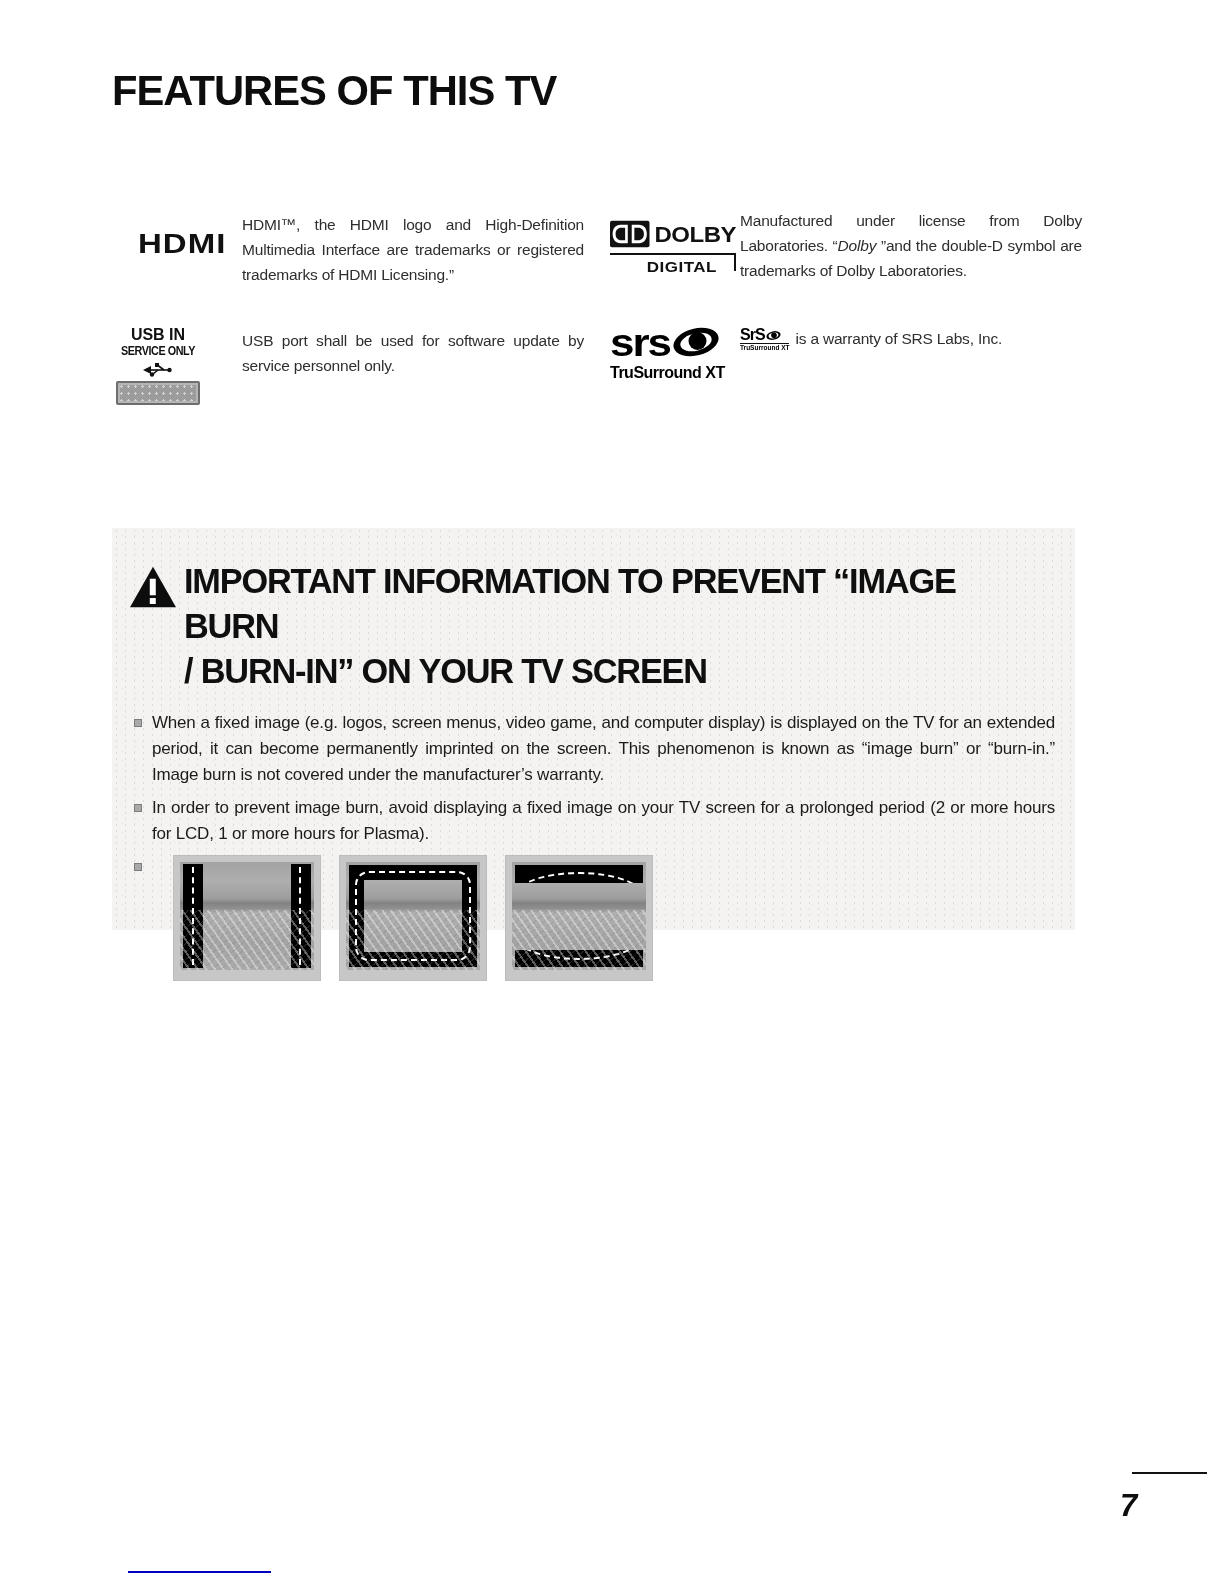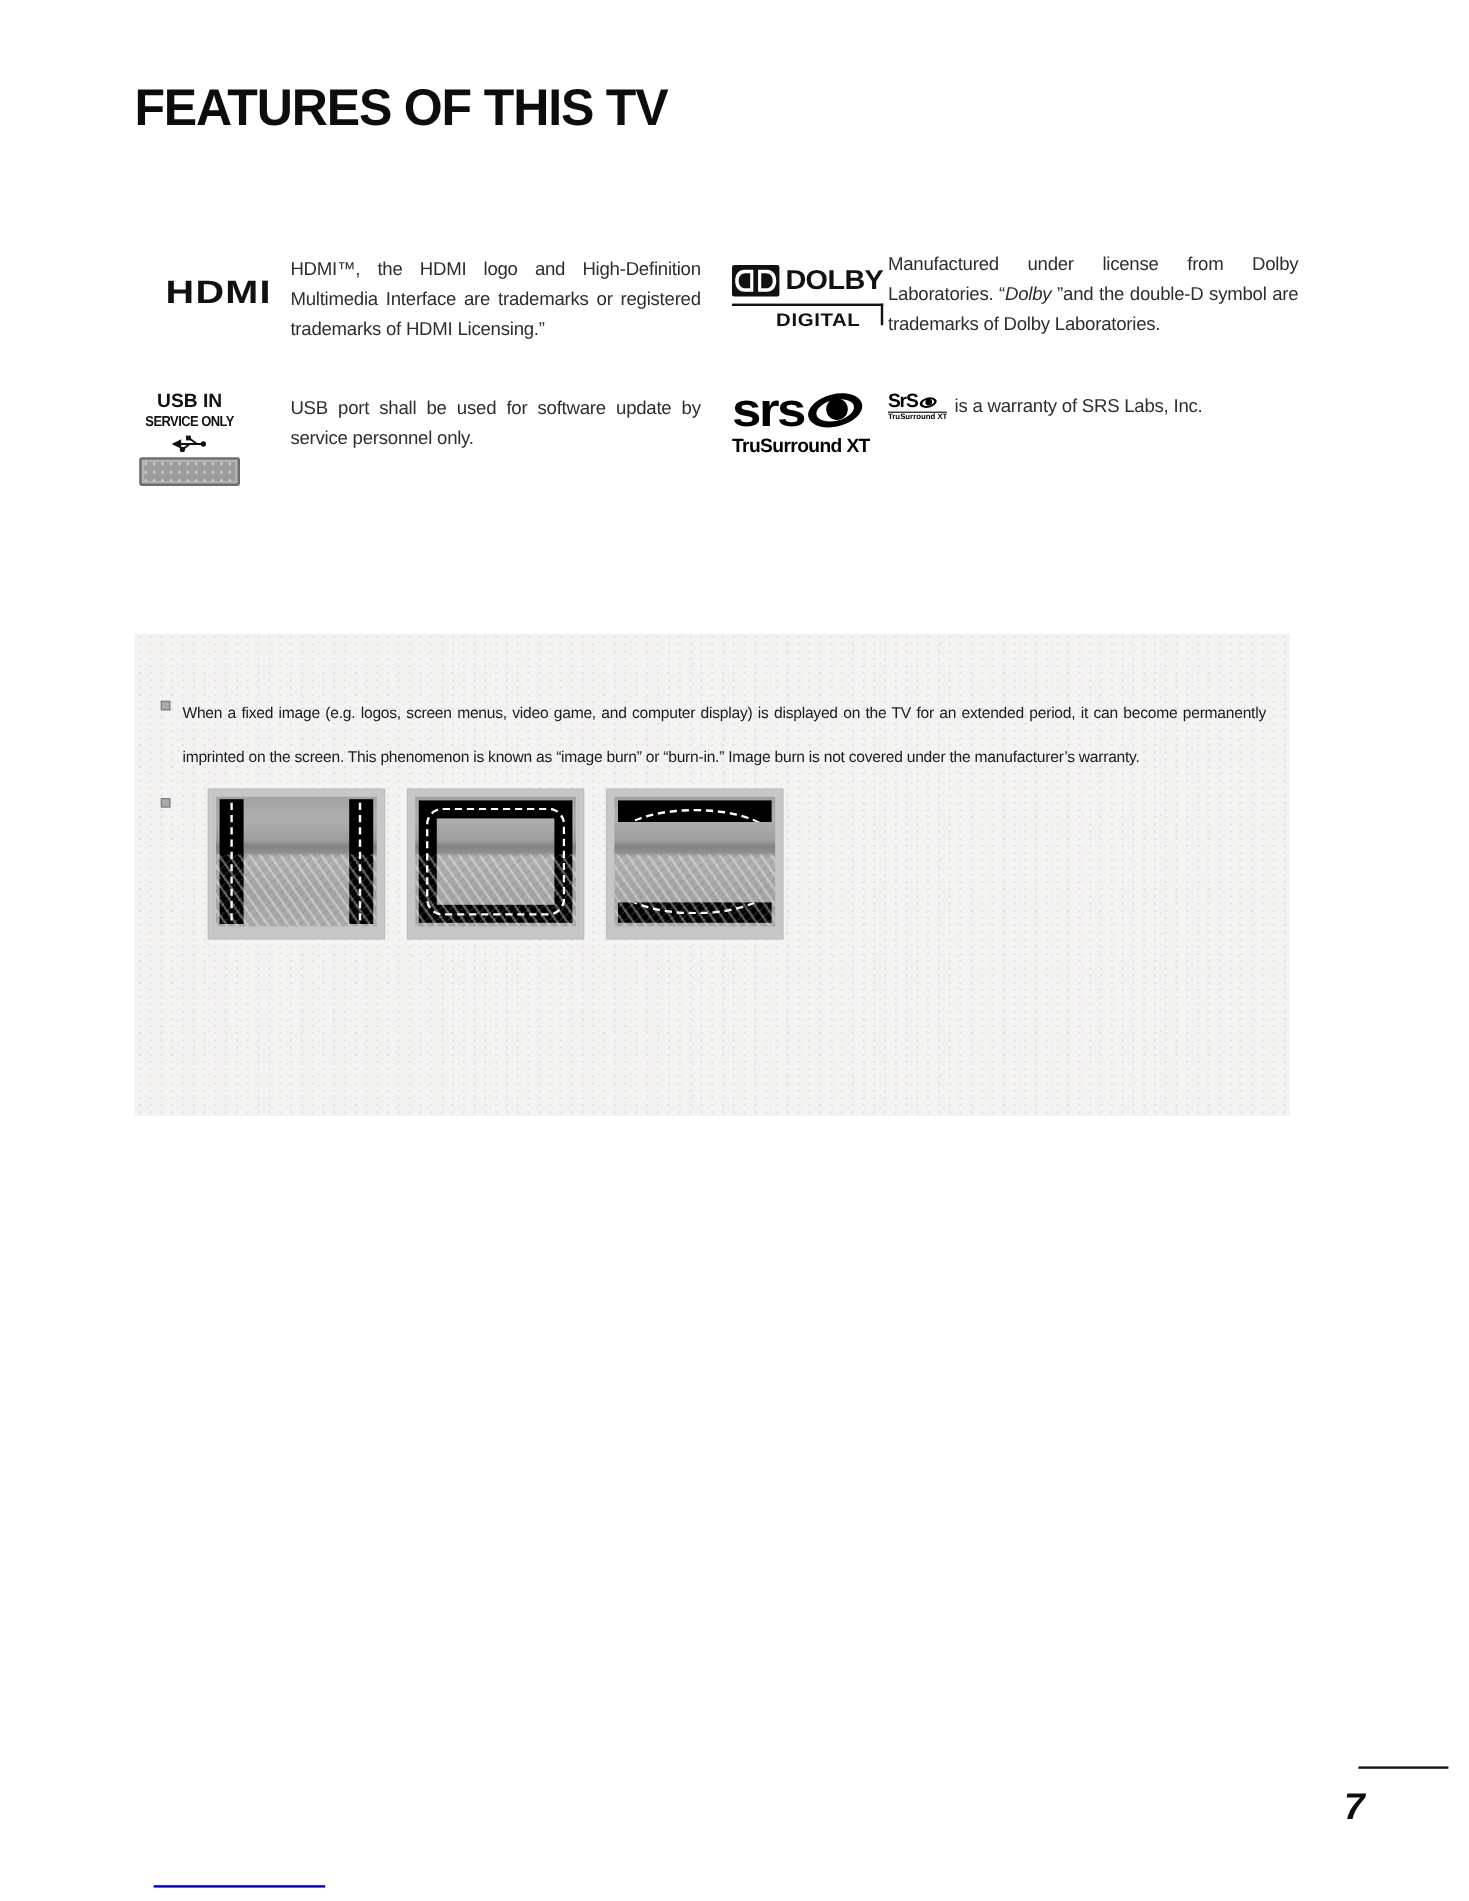--- a/index.html
+++ b/index.html
@@ -77,21 +77,21 @@
     background-size:9px 6px, 13px 9px;
     background-position:0 0, 4px 3px;
     padding:30px 20px 0 16px;
   }
   .warn-head { display:flex; align-items:flex-start; }
   .warn-tri { width:46px; height:42px; flex:none; margin:8px 8px 0 2px; }
   .warn-title {
     font-size:35px; font-weight:bold; letter-spacing:-1.2px; line-height:45px;
     color:#0f0f0f; transform:scaleX(0.98); transform-origin:left;
   }
-  .bullets { margin-top:17px; font-size:13px; line-height:37px; color:#1b1b1b; }
+  .bullets { margin-top:17px; font-size:17px; line-height:26px; color:#1b1b1b; }
   .bullet { display:flex; margin-bottom:7px; }
   .bullet-sq {
     flex:none; width:8px; height:8px; margin:9px 10px 0 6px;
     background:#a9a9a9; border:1px solid #7d7d7d;
   }
   .bullet-text { flex:1; text-align:justify; letter-spacing:-0.2px; }
   .bullet-row3 { display:flex; align-items:flex-start; }
   .bullet-row3 .bullet-text { flex:none; width:392px; }
 
   
@@ -189,25 +189,40 @@
         <ellipse cx="24" cy="17" rx="23" ry="13.5" fill="#000" transform="rotate(-14 24 17)"></ellipse>
         <ellipse cx="24" cy="17" rx="16" ry="8.7" fill="#fff" transform="rotate(-14 24 17)"></ellipse>
         <circle cx="25.5" cy="16" r="9" fill="#000"></circle>
       </svg>
     </span>
     <span class="mini-sub">TruSurround XT</span>
   </span><span>is a warranty of SRS Labs, Inc.</span><br>
 </p>
 
 <section class="warning-box">
+  <div class="warn-head">
+    <svg class="warn-tri" viewBox="0 0 100 88">
+      <polygon points="50,0 100,88 0,88" fill="#0d0d0d"></polygon>
+      <rect x="43" y="26" width="13" height="36" fill="#fff"></rect>
+      <rect x="43" y="68" width="13" height="13" fill="#fff"></rect>
+    </svg>
+    <div class="warn-title">
+      <span>IMPORTANT INFORMATION TO PREVENT “IMAGE BURN</span><br>
+      <span>/ BURN-IN” ON YOUR TV SCREEN</span>
+    </div>
+  </div>
 
   <div class="bullets">
     <div class="bullet">
       <span class="bullet-sq"></span>
       <div class="bullet-text">When a fixed image (e.g. logos, screen menus, video game, and computer display) is displayed on the TV for an extended period, it can become permanently imprinted on the screen. This phenomenon is known as “image burn” or “burn-in.” Image burn is not covered under the manufacturer’s warranty.</div>
+    </div>
+    <div class="bullet">
+      <span class="bullet-sq"></span>
+      <div class="bullet-text">In order to prevent image burn, avoid displaying a fixed image on your TV screen for a prolonged period (2 or more hours for LCD, 1 or more hours for Plasma).</div>
     </div>
     <div class="bullet bullet-row3">
       <span class="bullet-sq"></span>
       <div class="tv-strip">
         <div class="tv">
           <div class="photo">
             <div class="vbar left"></div>
             <div class="vbar right"></div>
           </div>
         </div>

